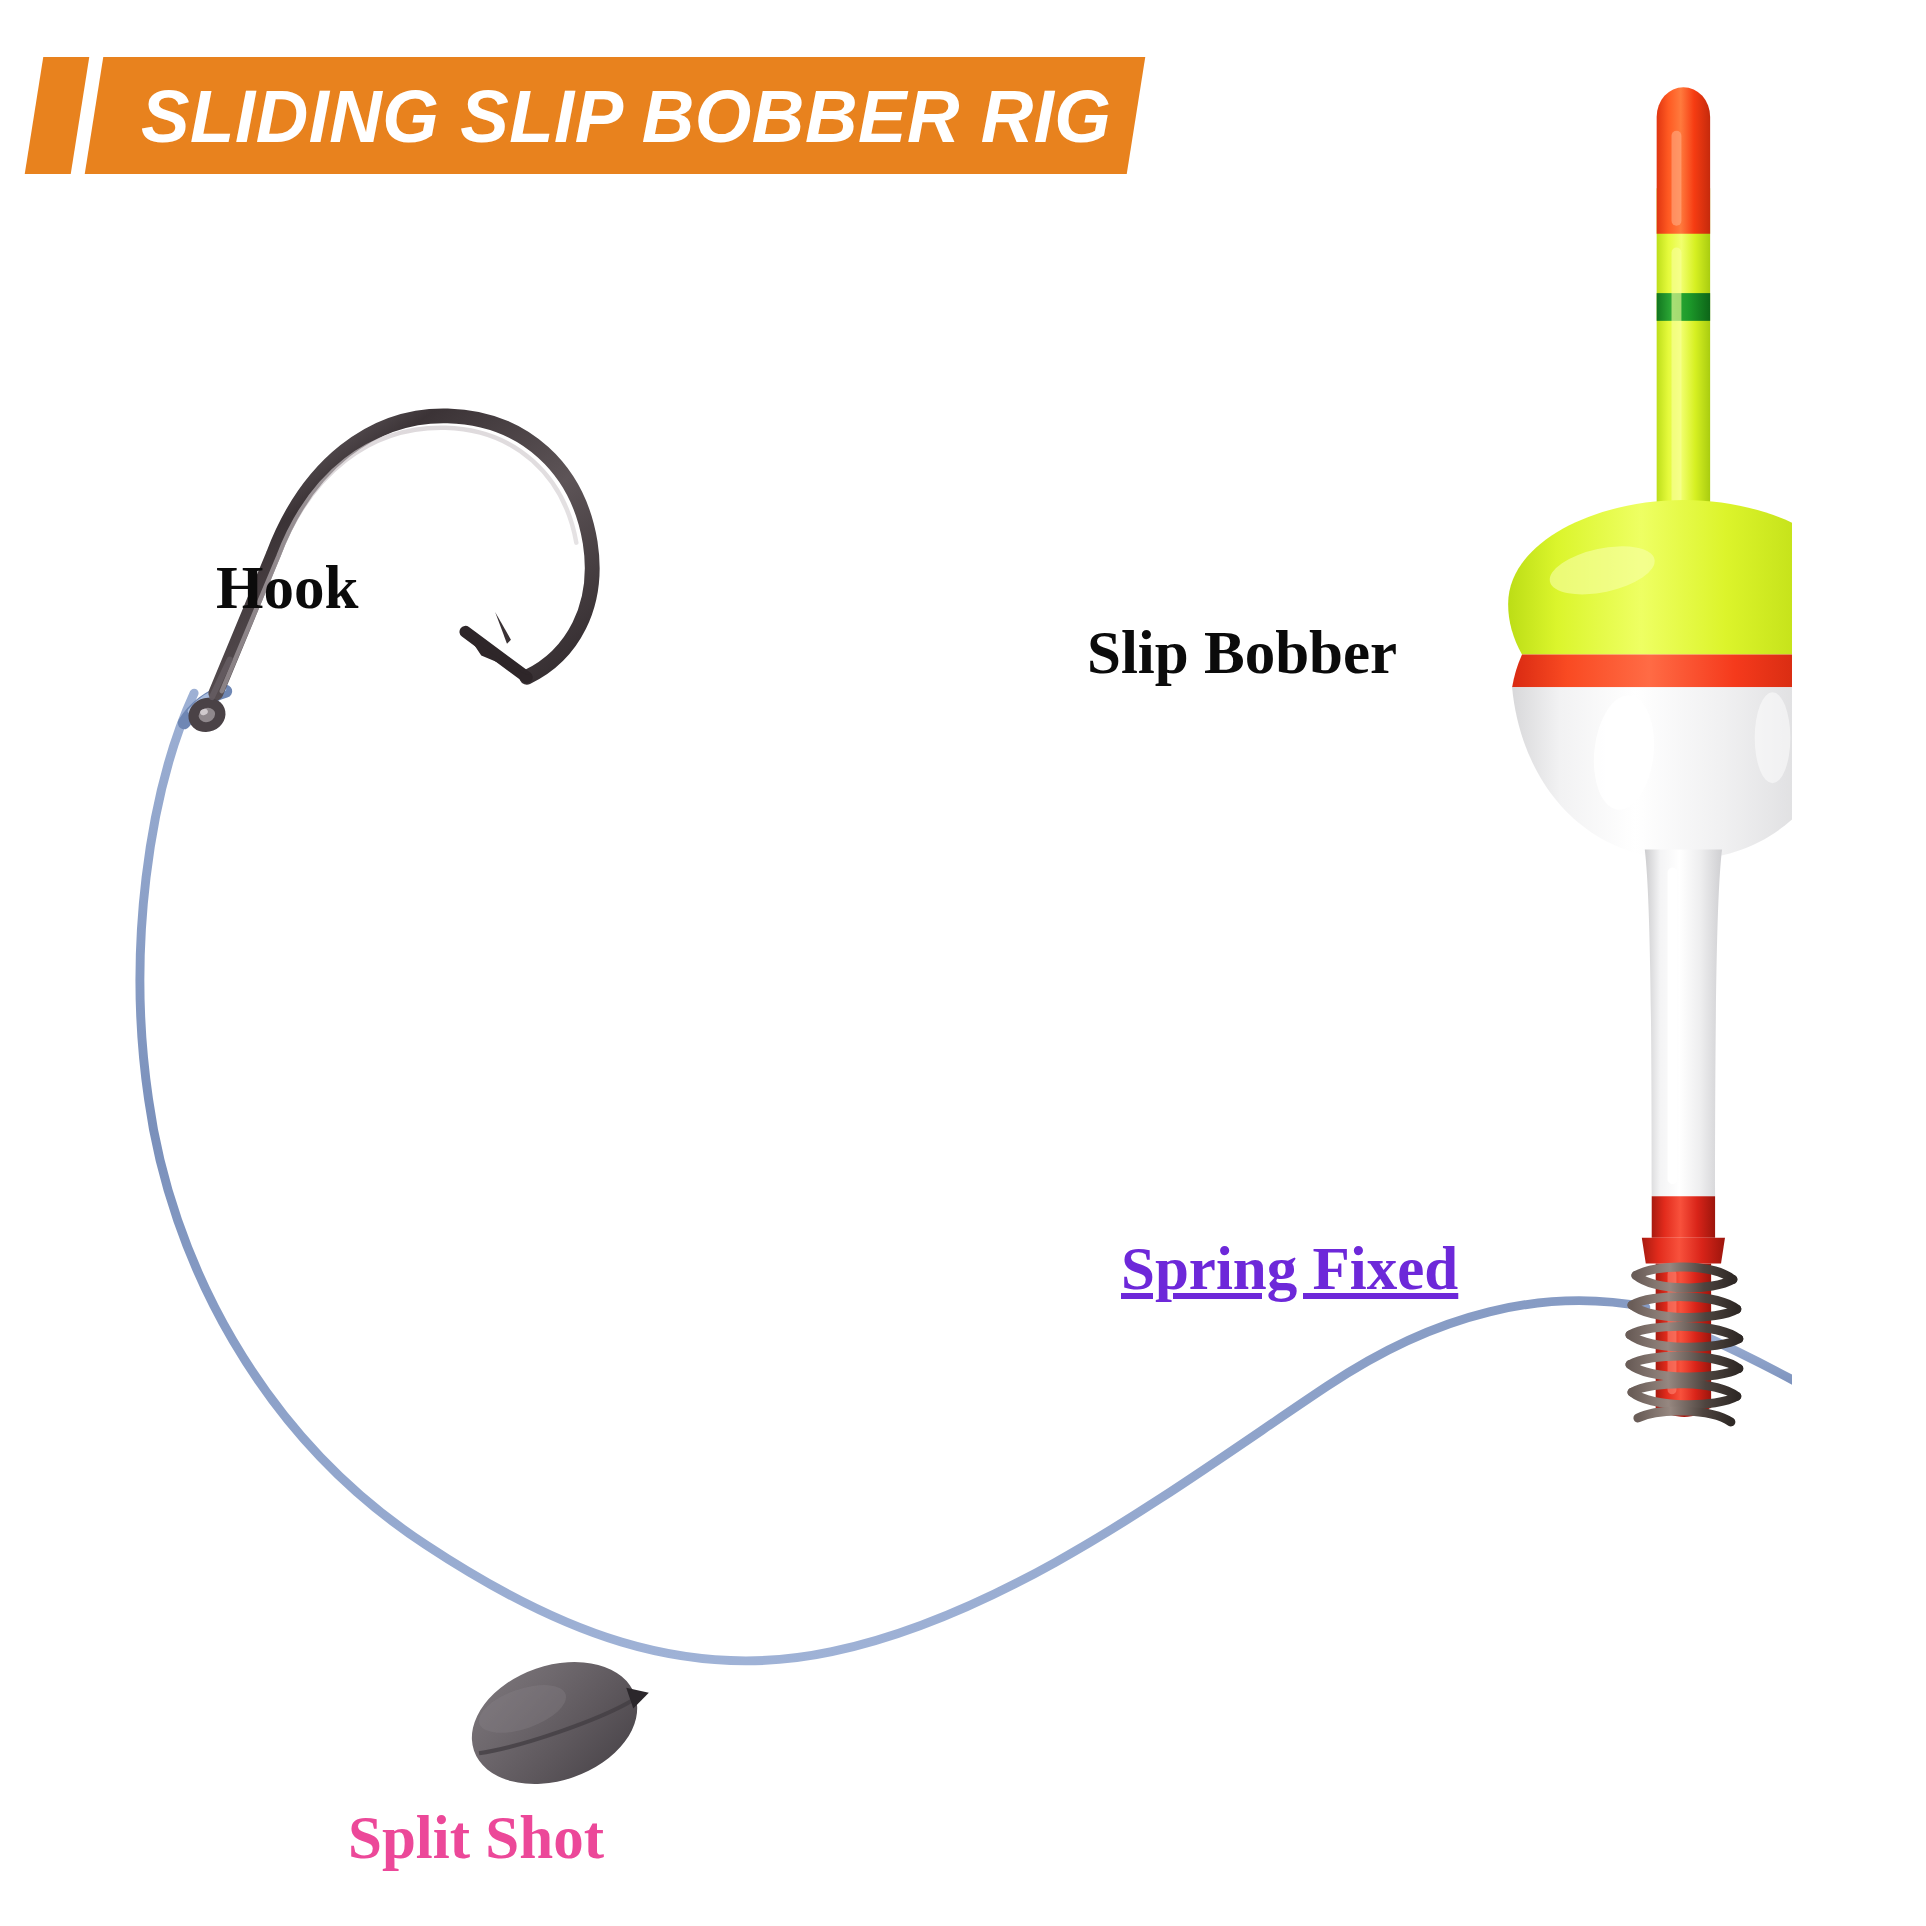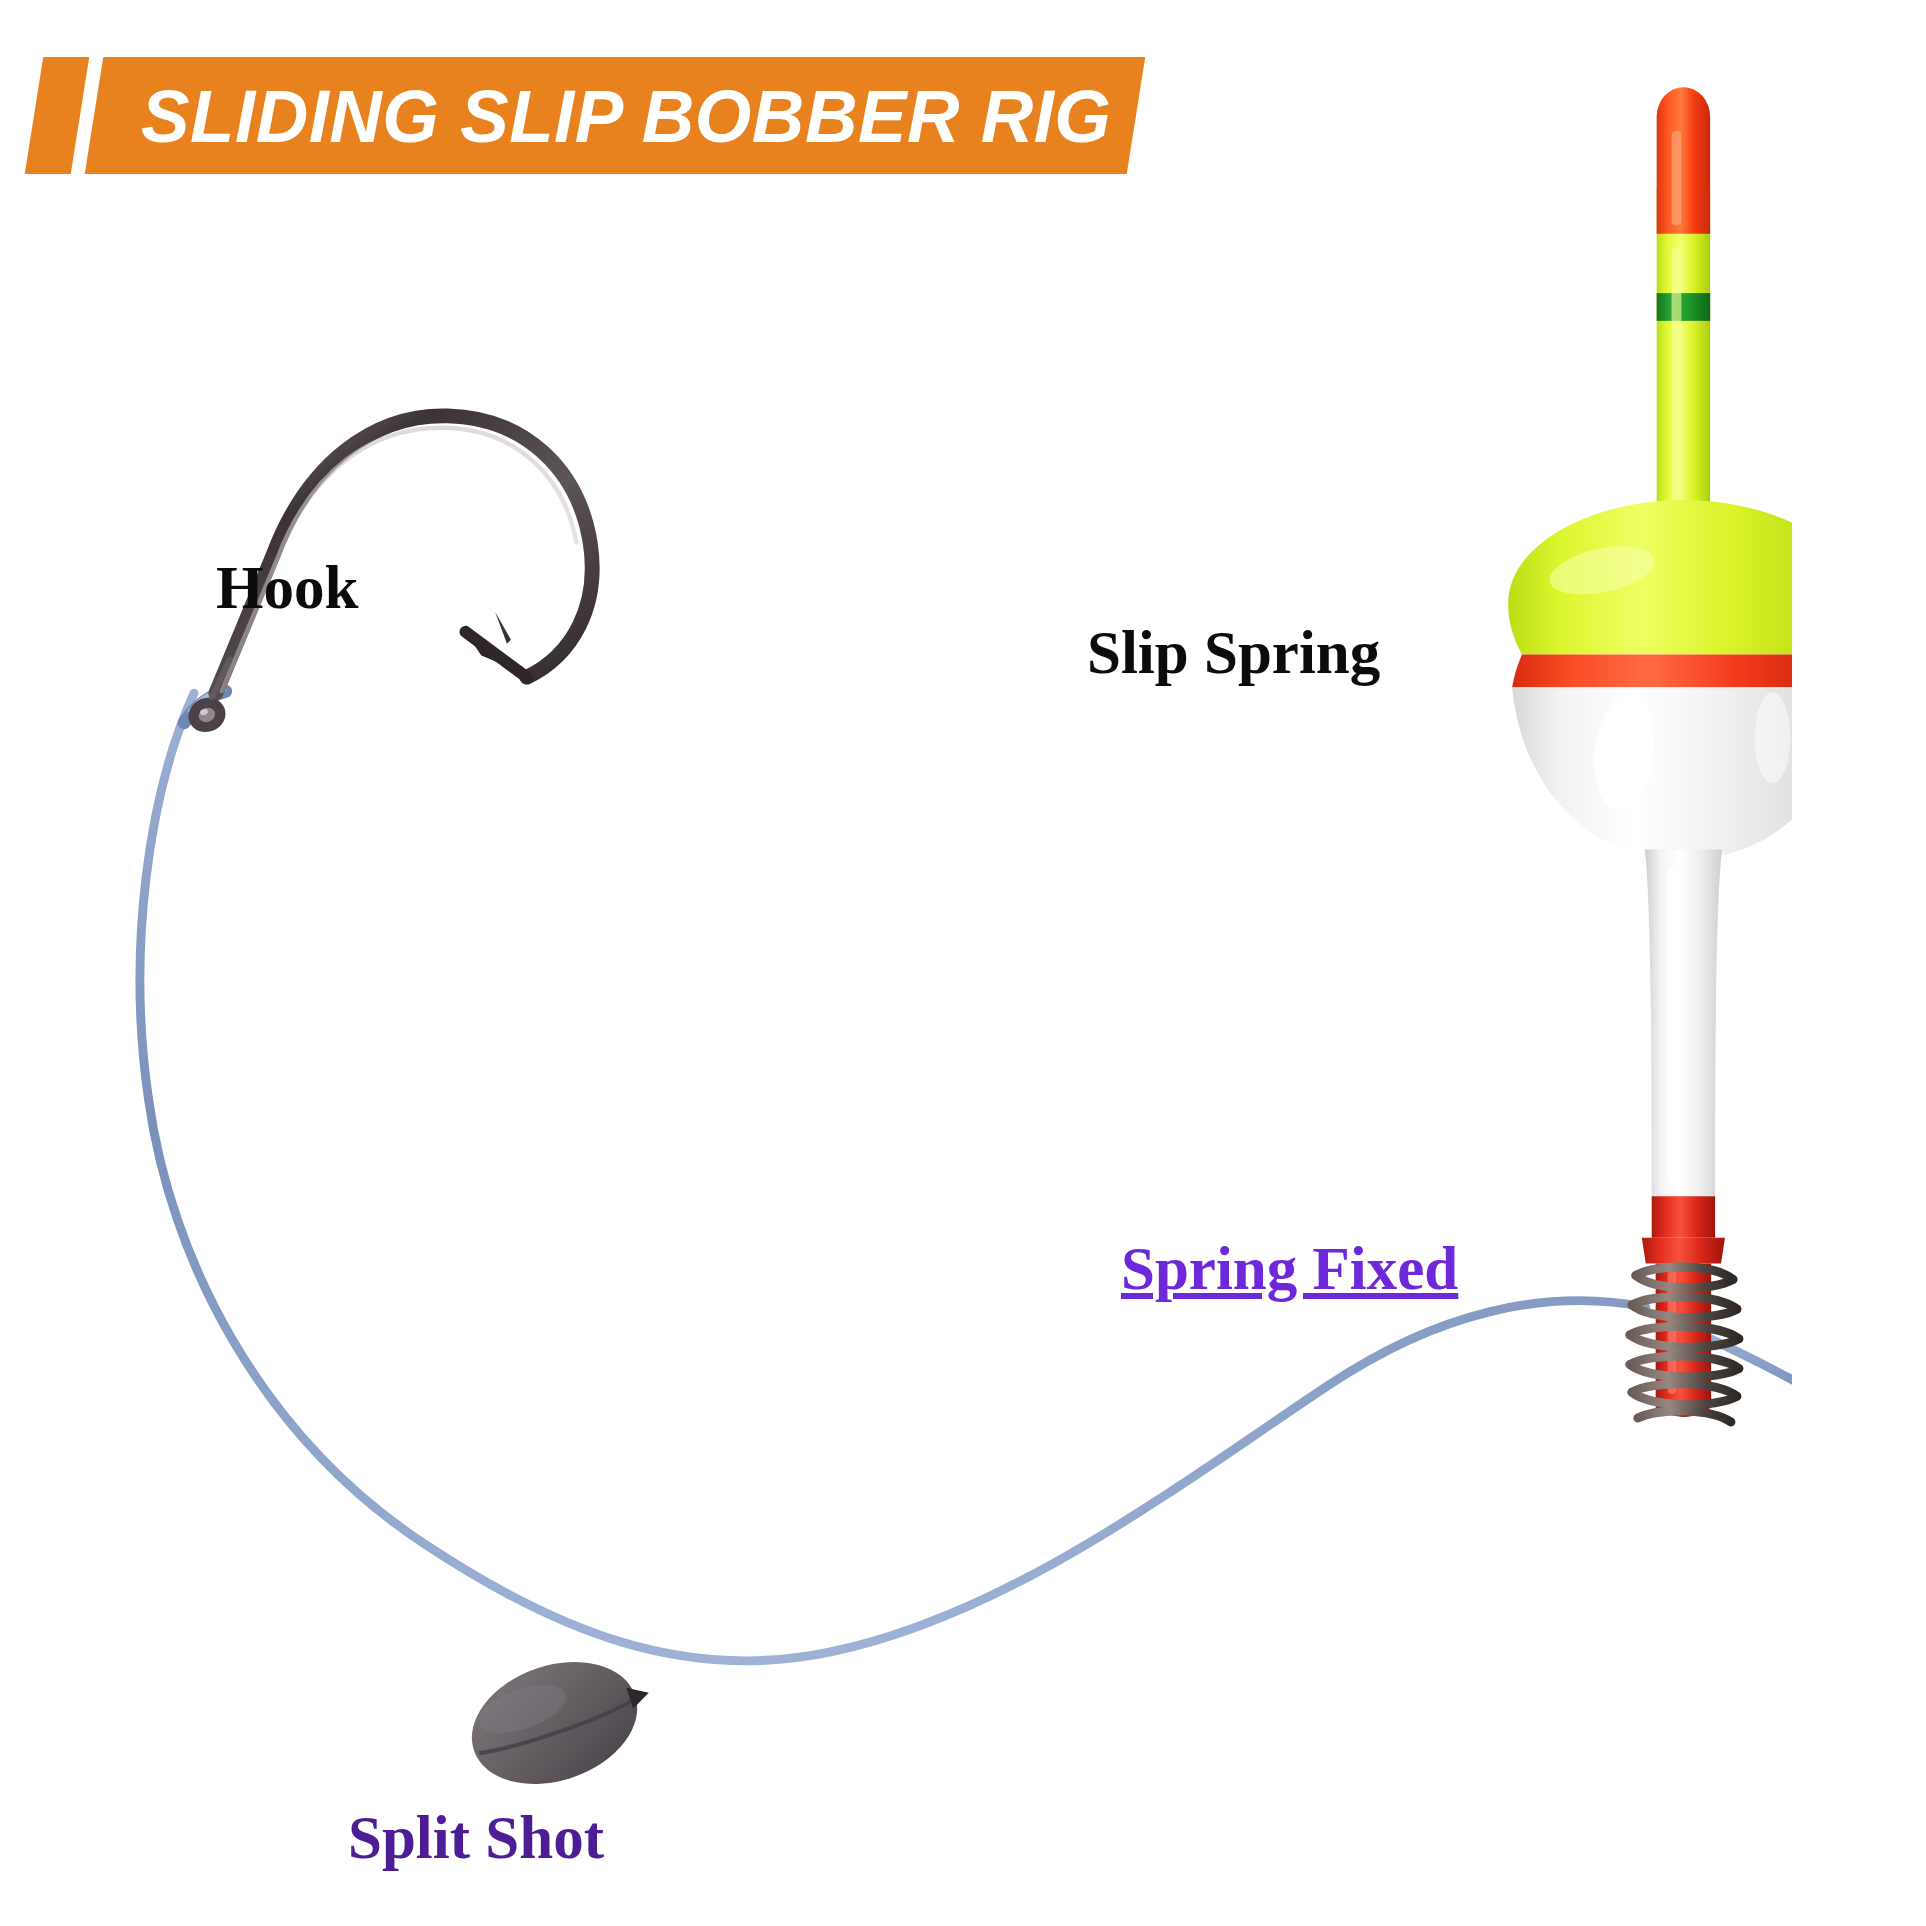--- a/index.html
+++ b/index.html
@@ -293,18 +293,18 @@
       <path d="M 1646,1378 C 1666,1366 1736,1366 1756,1382"></path>
       <path d="M 1646,1378 C 1666,1394 1736,1394 1756,1382"></path>
       <path d="M 1648,1406 C 1668,1394 1734,1394 1754,1410"></path>
       <path d="M 1648,1406 C 1668,1422 1734,1422 1754,1410"></path>
       <path d="M 1654,1432 C 1674,1422 1728,1422 1748,1436"></path>
     </g>
 
   </svg>
 
   <div class="callout" id="label-hook" style="color: rgb(11, 11, 11);">Hook</div>
-  <div class="callout" id="label-slipbob" style="color: rgb(11, 11, 11);">Slip Spring</div>
+  <div class="callout" id="label-slipbob" style="color: rgb(11, 11, 11);">Slip Bobber</div>
   <div class="callout" id="label-spring" style="color: #6d28d9; text-decoration: underline;">Spring Fixed</div>
-  <div class="callout" id="label-splitshot" style="color: #4c1d95; font-family: Liberation Serif, serif;">Split Shot</div>
+  <div class="callout" id="label-splitshot" style="color: #ec4899; font-family: Liberation Serif, serif;">Split Shot</div>
 
 </div>
 
 
 </body></html>

